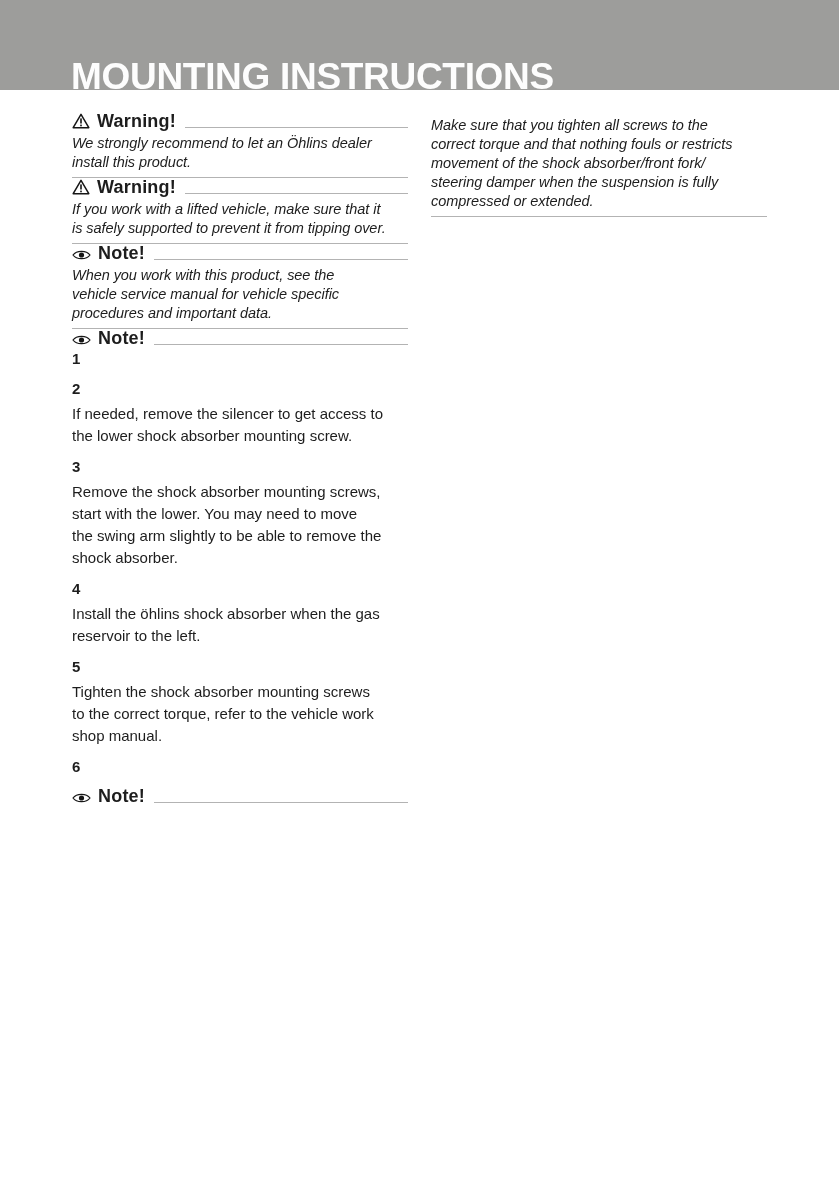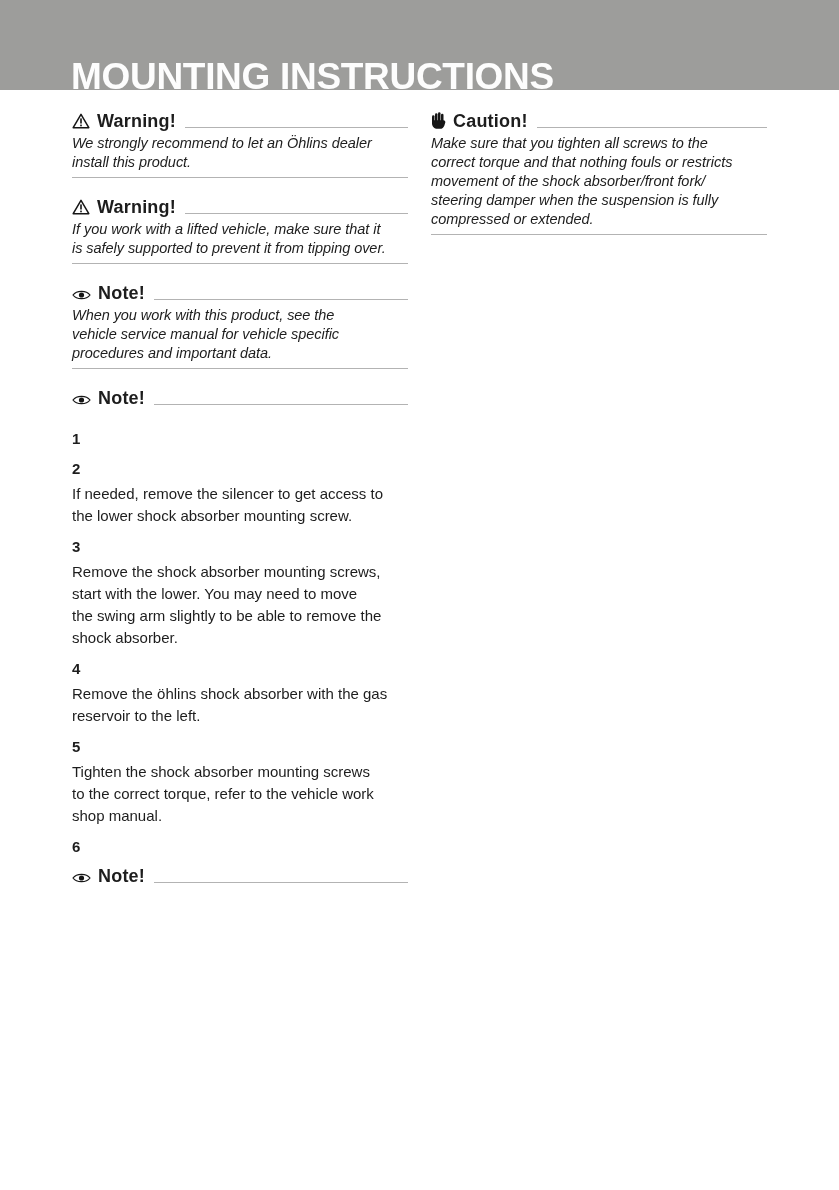--- a/index.html
+++ b/index.html
@@ -18,21 +18,21 @@
     font-size:37px; line-height:37px; font-weight:bold;
     letter-spacing:-0.3px; color:#fdfdfd; white-space:nowrap;
   }
   
   .content {
     position:absolute; top:112px; left:72px; width:695px;
     display:grid; grid-template-columns:336px 336px; column-gap:23px;
   }
   .col { min-width:0; }
   
-  .adm { margin-bottom:20px; }
+  .adm { margin-bottom:0; }
   .adm-head { display:flex; align-items:flex-end; height:18px; }
   .adm-icon { flex:0 0 auto; display:flex; align-items:flex-end; margin-right:7px; padding-bottom:1px; }
   .adm-title { font-size:18px; line-height:18px; font-weight:bold; letter-spacing:0.2px; white-space:nowrap; }
   .head-rule { flex:1 1 auto; border-bottom:1.5px solid #b3b3b3; margin:0 0 2px 9px; }
   .adm-body {
     margin:0; padding:4px 0 5px; border-bottom:1.5px solid #b3b3b3;
     font-style:italic; font-size:14.5px; line-height:19px; letter-spacing:-0.05px;
     white-space:pre-line;
   }
   
@@ -130,21 +130,21 @@
         </div>
         <div class="step">
           <div class="step-num">3</div>
           <p class="step-text">Remove the shock absorber mounting screws,
 start with the lower. You may need to move
 the swing arm slightly to be able to remove the
 shock absorber.</p>
         </div>
         <div class="step">
           <div class="step-num">4</div>
-          <p class="step-text">Remove the öhlins shock absorber with the gas
+          <p class="step-text">Install the öhlins shock absorber when the gas
 reservoir to the left.</p>
         </div>
         <div class="step">
           <div class="step-num">5</div>
           <p class="step-text">Tighten the shock absorber mounting screws
 to the correct torque, refer to the vehicle work
 shop manual.</p>
         </div>
         <div class="step">
           <div class="step-num">6</div>
@@ -162,35 +162,20 @@
           <span class="adm-title">Note!</span>
           <span class="head-rule"></span>
         </div>
       </div>
 
     </section>
 
     <section class="col">
 
       <div class="adm">
-        <div class="adm-head">
-          <span class="adm-icon">
-            <svg width="15" height="17" viewBox="0 0 15 17">
-              <g fill="#161616">
-                <rect x="1.0" y="3.2" width="2.5" height="7.5" rx="1.25"></rect>
-                <rect x="4.0" y="1.2" width="2.5" height="9" rx="1.25"></rect>
-                <rect x="7.0" y="0.2" width="2.5" height="10" rx="1.25"></rect>
-                <rect x="10.0" y="1.8" width="2.5" height="8.5" rx="1.25"></rect>
-                <path d="M1.0 8.2 H12.5 C13.8 8.2 14.6 9.3 14.3 10.6 L13.4 13.4 C12.8 15.4 11.1 16.8 9.0 16.8 H6.4 C3.4 16.8 1.0 14.4 1.0 11.4 Z"></path>
-              </g>
-            </svg>
-          </span>
-          <span class="adm-title">Caution!</span>
-          <span class="head-rule"></span>
-        </div>
         <p class="adm-body">Make sure that you tighten all screws to the
 correct torque and that nothing fouls or restricts
 movement of the shock absorber/front fork/
 steering damper when the suspension is fully
 compressed or extended.</p>
       </div>
 
     </section>
 
   </main>

